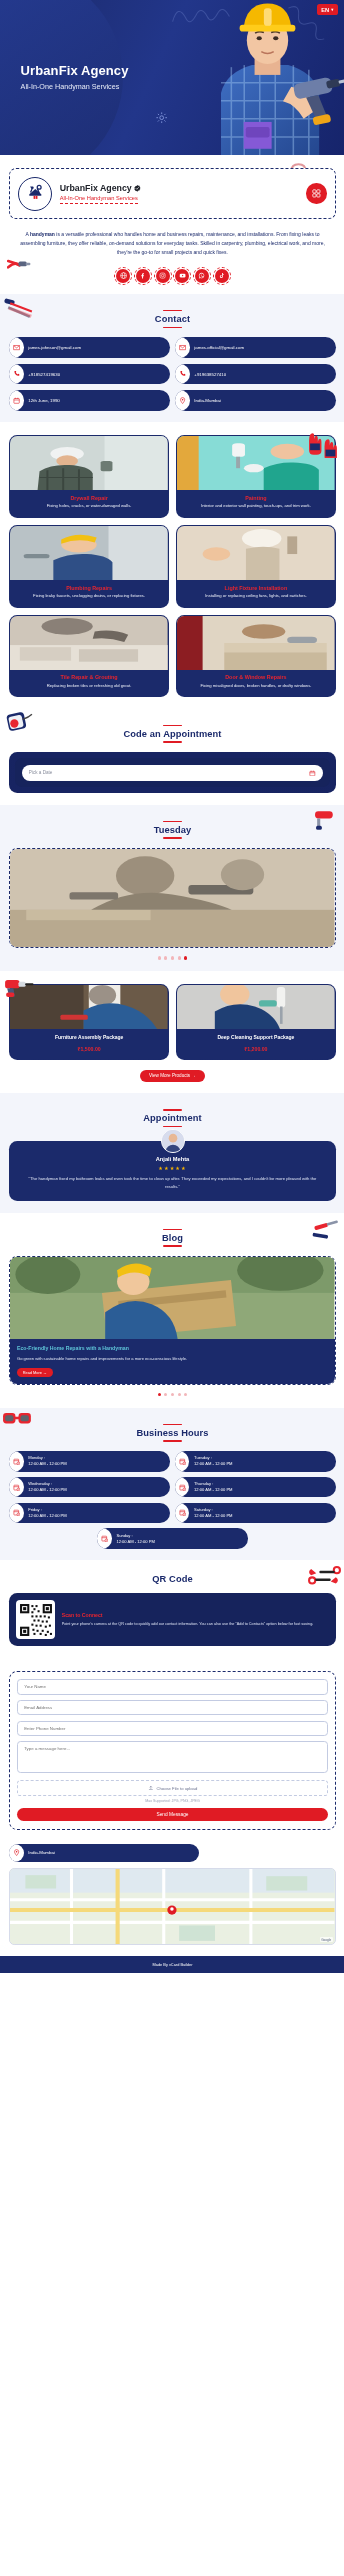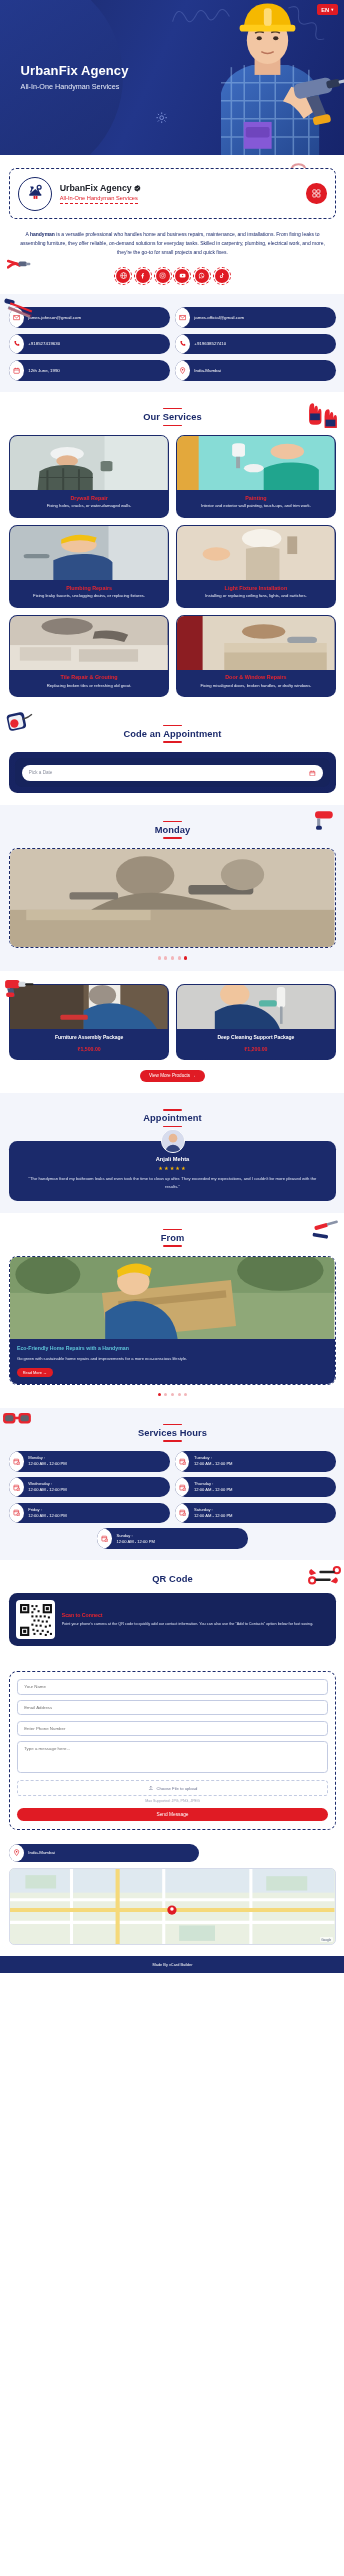--- a/index.html
+++ b/index.html
@@ -383,20 +383,25 @@
     </a>
   </div>
 
   <div class="sec alt dots">
     <svg class="deco" style="left:3.1px;top:3.1px;width:34px;height:25px" viewBox="0 0 66 48">
       <rect x="4" y="2" width="20" height="9" rx="4" transform="rotate(14 4 2)" fill="#1b2a6b"></rect>
       <path d="M14 12 L56 28" stroke="#e8252f" stroke-width="4" fill="none"></path>
       <path d="M10 20 L52 38" stroke="#8a93a8" stroke-width="5" fill="none"></path>
       <path d="M12 18 L56 34 L54 40 L10 24 Z" fill="#e8252f" opacity=".35"></path>
     </svg>
+    <div class="sec-head">
+      <div class="rule"></div>
+      <div class="sec-title">Contact</div>
+      <div class="rule"></div>
+    </div>
     <div class="contact-grid">
       <div class="contact-pill">
         <div class="pill-ico">
             <svg viewBox="0 0 24 24">
               <path d="M2 5h20v14H2z" fill="none" stroke="#e01b24" stroke-width="2"></path>
               <path d="M3 6l9 7 9-7" fill="none" stroke="#e01b24" stroke-width="2"></path>
             </svg>
           </div>
         <div class="pill-text">james.johnson@gmail.com</div>
       </div>
@@ -450,25 +455,20 @@
 
   <div class="sec dots">
     <svg class="deco" style="right:5.2px;top:9.3px;width:33px;height:27px" viewBox="0 0 64 52">
       <path d="M4 18 q0 -14 7 -14 q3 0 3 6 v6 q1 -7 4 -7 q3 0 3 7 v5 q1 -6 4 -6 q3 0 3 7 l0 16 q0 8 -9 8 h-6 q-9 0 -9 -9 z" fill="#e8252f"></path>
       <rect x="6" y="24" width="19" height="13" fill="#1b2a6b"></rect>
       <g transform="translate(30,12)">
         <path d="M4 18 q0 -14 7 -14 q3 0 3 6 v6 q1 -7 4 -7 q3 0 3 7 v5 q1 -6 4 -6 q3 0 3 7 l0 16 q0 8 -9 8 h-6 q-9 0 -9 -9 z" fill="#e8252f"></path>
         <rect x="6" y="24" width="19" height="13" fill="#1b2a6b"></rect>
       </g>
     </svg>
-    <div class="sec-head">
-      <div class="rule"></div>
-      <div class="sec-title">Our Services</div>
-      <div class="rule"></div>
-    </div>
     <div class="svc-grid">
 
       <div class="svc-card">
         <svg class="svc-img" viewBox="0 0 160 104" preserveAspectRatio="none">
           <rect width="160" height="104" fill="#cfd8d6"></rect>
             <rect x="96" width="64" height="104" fill="#dfe7e5"></rect>
           <ellipse cx="58" cy="34" rx="17" ry="13" fill="#f0f2f2"></ellipse>
             <ellipse cx="58" cy="48" rx="11" ry="11" fill="#e3b48f"></ellipse>
           <path d="M30 68 q12 -14 30 -12 q20 2 24 16 v32 h-56 z" fill="#4d5b52"></path>
           <g stroke="#3b463f" stroke-width="2">
@@ -591,21 +591,21 @@
   </div>
 
   <div class="sec alt dots">
     <svg class="deco" style="right:4.1px;top:3.1px;width:28px;height:23px" viewBox="0 0 54 44">
       <rect x="4" y="6" width="34" height="14" rx="6" fill="#e8252f"></rect>
       <rect x="8" y="20" width="6" height="16" fill="#8a93a8"></rect>
       <rect x="6" y="34" width="11" height="8" rx="3" fill="#1b2a6b"></rect>
     </svg>
     <div class="sec-head">
       <div class="rule"></div>
-      <div class="sec-title">Monday</div>
+      <div class="sec-title">Tuesday</div>
       <div class="rule"></div>
     </div>
     <div class="gal-frame">
       <svg class="gal-img" viewBox="0 0 600 190" preserveAspectRatio="none">
         <rect width="600" height="190" fill="#cfc3b0"></rect>
         <rect y="118" width="600" height="72" fill="#b8a98f"></rect>
         <rect x="30" y="118" width="230" height="20" fill="#c9bba0"></rect>
         <ellipse cx="250" cy="52" rx="54" ry="38" fill="#9c8f7c"></ellipse>
         <path d="M150 118 q70 -44 150 -30 q80 14 110 30 z" fill="#8d8270"></path>
         <rect x="330" y="70" width="120" height="18" rx="6" fill="#6f6a62"></rect>
@@ -684,21 +684,21 @@
   </div>
 
   <div class="sec dots">
     <svg class="deco" style="right:3.1px;top:4.1px;width:30px;height:24px" viewBox="0 0 58 46">
       <rect x="4" y="18" width="26" height="8" rx="3" transform="rotate(-16 4 18)" fill="#e8252f"></rect>
       <rect x="28" y="12" width="22" height="5" rx="2" transform="rotate(-16 28 12)" fill="#8a93a8"></rect>
       <rect x="2" y="30" width="30" height="7" rx="3" transform="rotate(10 2 30)" fill="#1b2a6b"></rect>
     </svg>
     <div class="sec-head">
       <div class="rule"></div>
-      <div class="sec-title">From</div>
+      <div class="sec-title">Blog</div>
       <div class="rule"></div>
     </div>
     <div class="blog-card">
       <svg class="blog-img" viewBox="0 0 600 160" preserveAspectRatio="none">
         <rect width="600" height="160" fill="#8fa878"></rect>
         <rect y="0" width="600" height="70" fill="#7d9a6a"></rect>
         <g fill="#5d7a4e">
             <ellipse cx="70" cy="34" rx="60" ry="38"></ellipse>
             <ellipse cx="500" cy="26" rx="80" ry="40"></ellipse>
           </g>
@@ -726,21 +726,21 @@
   <div class="sec alt dots">
     <svg class="deco" style="left:2.1px;top:1px;width:32px;height:20.6px" viewBox="0 0 62 40">
       <rect x="2" y="8" width="24" height="20" rx="6" fill="#e8252f"></rect>
       <rect x="6" y="12" width="16" height="12" rx="4" fill="#5e636b"></rect>
       <rect x="32" y="8" width="24" height="20" rx="6" fill="#e8252f"></rect>
       <rect x="36" y="12" width="16" height="12" rx="4" fill="#5e636b"></rect>
       <rect x="25" y="15" width="8" height="5" fill="#e8252f"></rect>
     </svg>
     <div class="sec-head">
       <div class="rule"></div>
-      <div class="sec-title">Services Hours</div>
+      <div class="sec-title">Business Hours</div>
       <div class="rule"></div>
     </div>
     <div class="hours-grid">
       <div class="hour-pill">
         <div class="pill-ico">
             <svg viewBox="0 0 24 24">
               <rect x="3" y="4" width="16" height="16" rx="2" fill="none" stroke="#e01b24" stroke-width="2"></rect>
               <line x1="3" y1="9" x2="19" y2="9" stroke="#e01b24" stroke-width="2"></line>
               <circle cx="18" cy="18" r="4.5" fill="#fff" stroke="#e01b24" stroke-width="2"></circle>
               <path d="M18 16v2.2l1.4.9" stroke="#e01b24" stroke-width="1.6" fill="none"></path>

